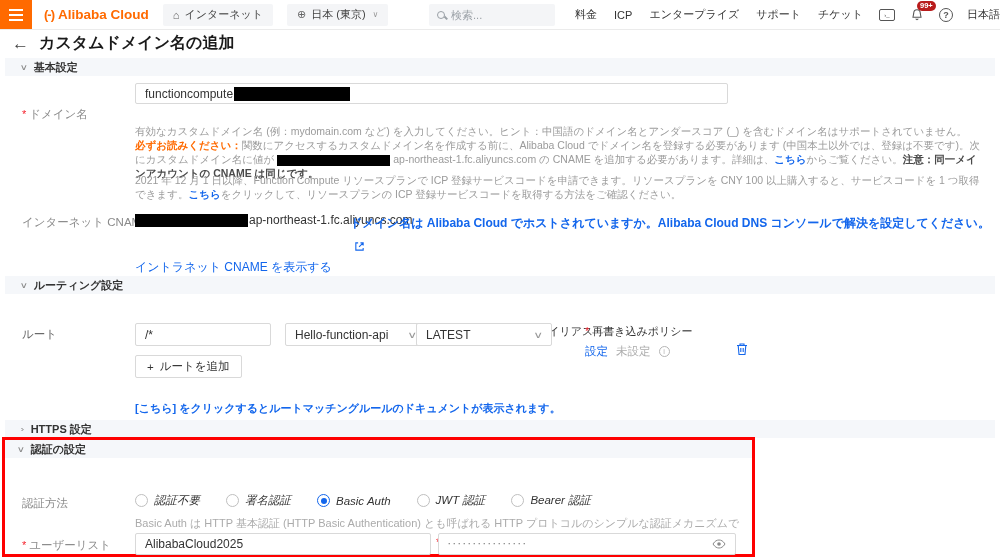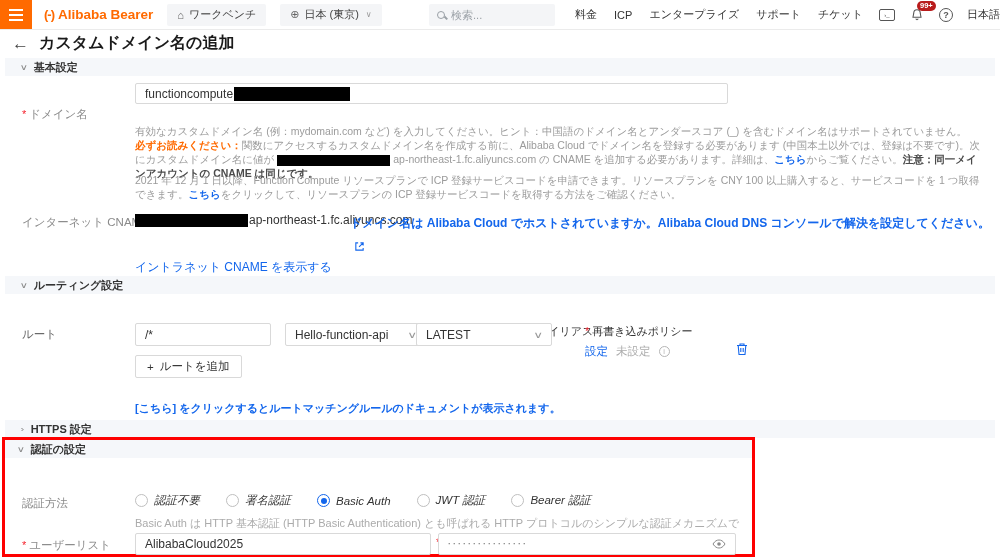--- a/index.html
+++ b/index.html
@@ -88,25 +88,25 @@
 <div class="screen">
 
   <header class="topbar">
     <div class="hamburger">
         <i></i>
         <i></i>
         <i></i>
       </div>
     <div class="logo">
       <span class="logo-mark">(-)</span>
-      <span>Alibaba Bearer</span>
+      <span>Alibaba Cloud</span>
     </div>
     <div class="pill">
       <span class="picon">⌂</span>
-      <span>ワークベンチ</span>
+      <span>インターネット</span>
     </div>
     <div class="pill">
       <span class="picon">⊕</span>
       <span>日本 (東京)</span>
       <span class="chev">∨</span>
     </div>
 
     <div class="search">
       <span class="search-glyph"></span>
       <input type="text" placeholder="検索..." style="">

